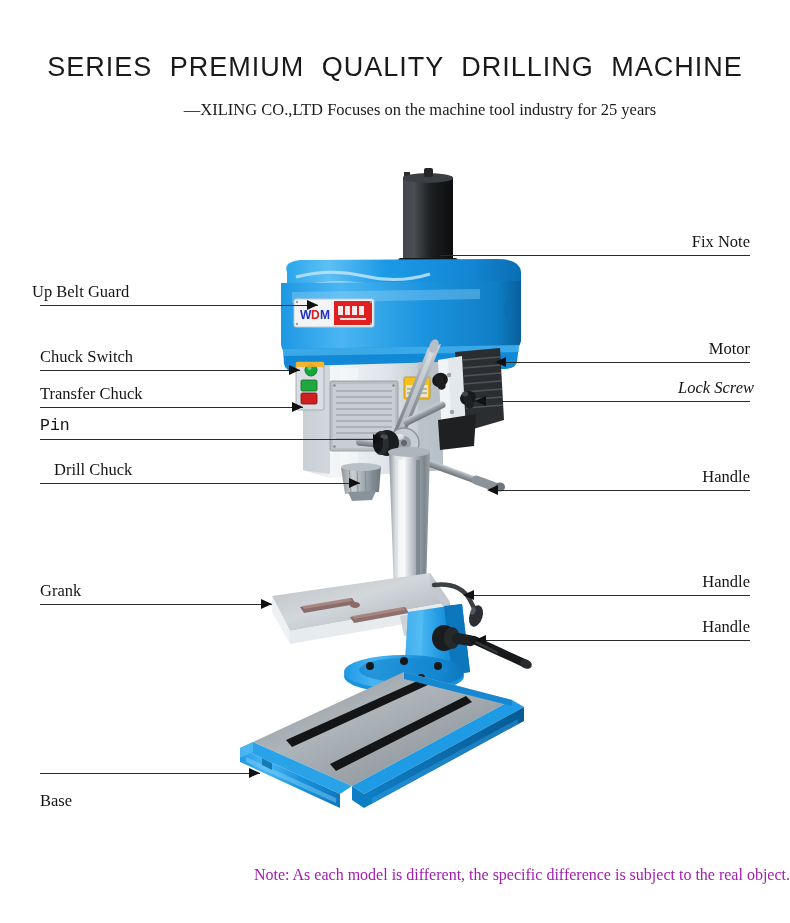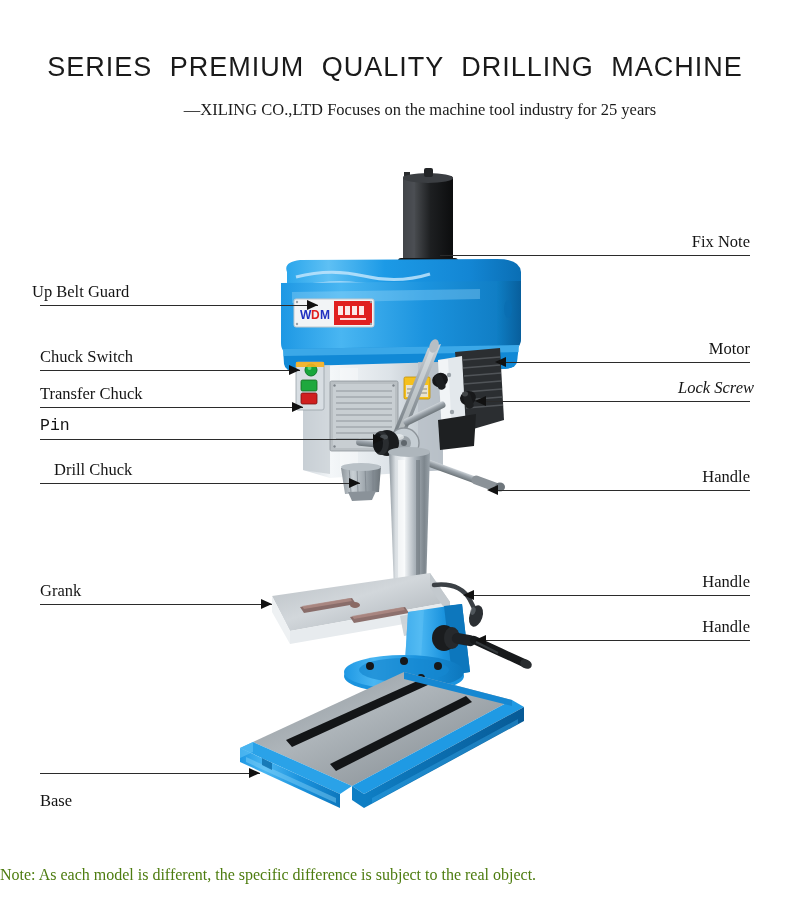--- a/index.html
+++ b/index.html
@@ -9,22 +9,22 @@
   
   #header{position:absolute;left:0;top:0;width:790px;height:140px;}
   #title{position:absolute;left:0;top:52px;width:790px;text-align:center;
          font-family:"Liberation Sans",sans-serif;font-size:27px;letter-spacing:1px;
          word-spacing:9px;color:#1a1a1a;font-weight:400;}
   #subtitle{position:absolute;left:0;top:100px;width:790px;text-align:center;
             font-family:"Liberation Serif",serif;font-size:16.5px;color:#1a1a1a;
             padding-left:50px;box-sizing:border-box;}
 
   
-  #note{position:absolute;left:0;top:866px;width:790px;text-align:left;
-        font-family:"Liberation Serif",serif;font-size:16px;color:#4d7c0f;}
+  #note{position:absolute;left:0;top:866px;width:790px;text-align:right;
+        font-family:"Liberation Serif",serif;font-size:16px;color:#a21caf;}
 
   
   .cl{position:absolute;font-family:"Liberation Serif",serif;font-size:16.5px;
       color:#141414;white-space:nowrap;line-height:1;}
   .cl.left{text-align:left;}
   .cl.right{text-align:right;}
   .lead{position:absolute;height:0;border-top:1px solid #2b2b2b;}
   .ah{position:absolute;width:0;height:0;border-top:5px solid transparent;
       border-bottom:5px solid transparent;}
   .ah.r{border-left:11px solid #111;}

